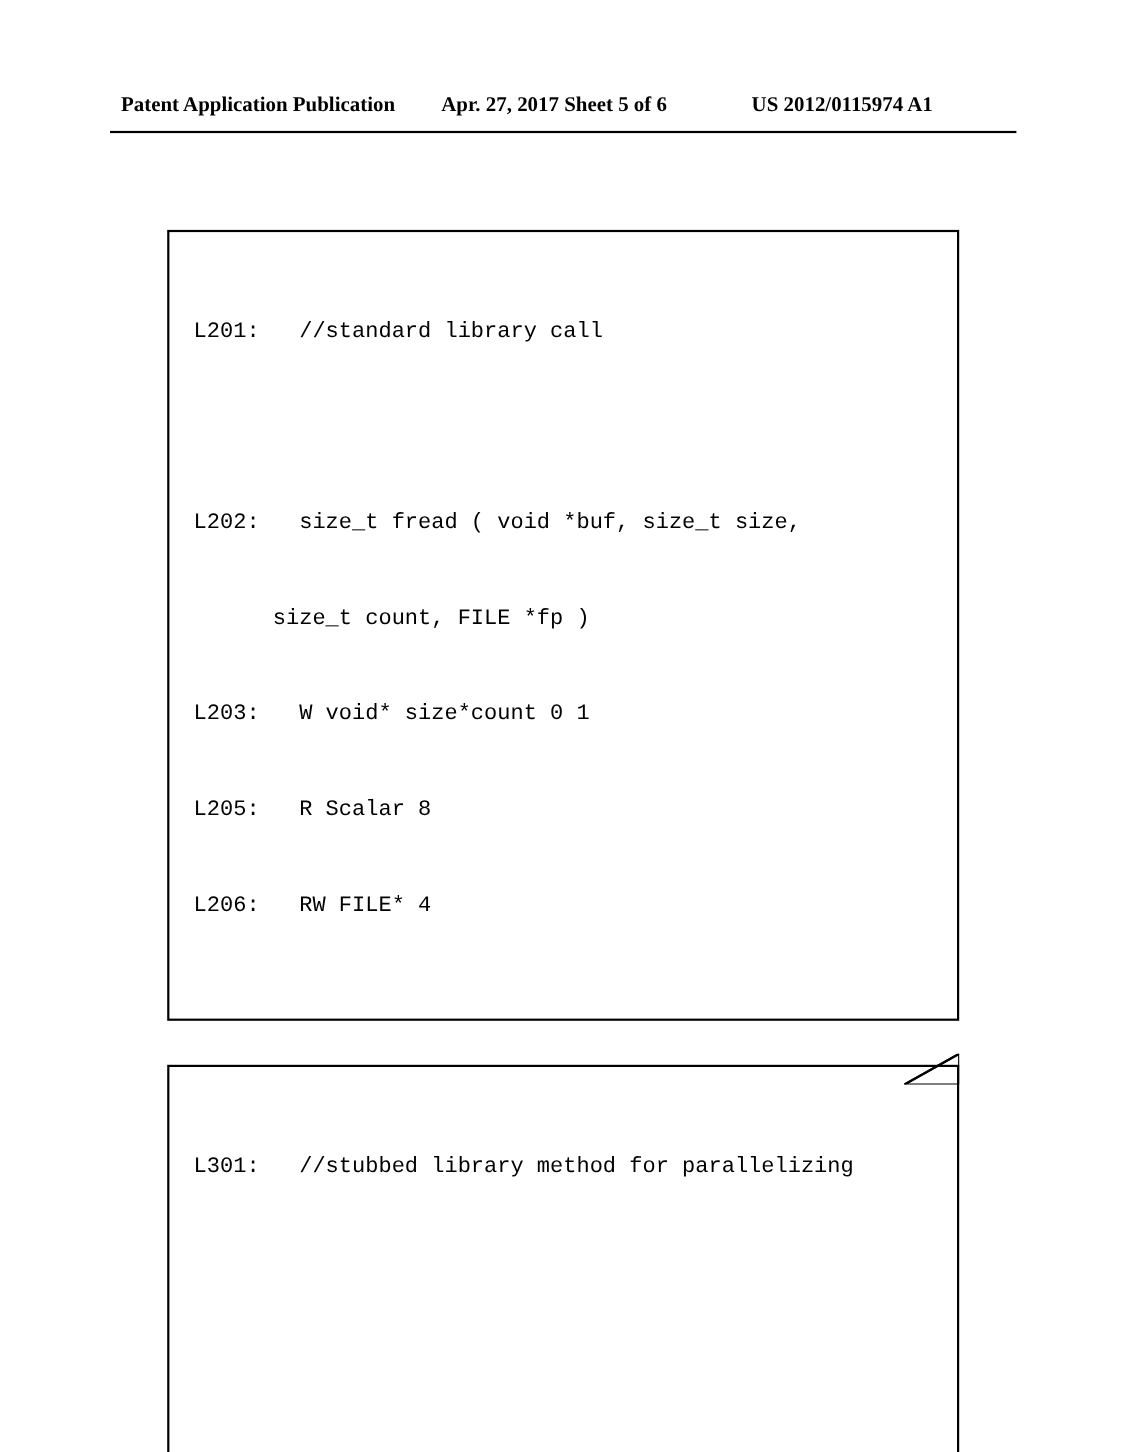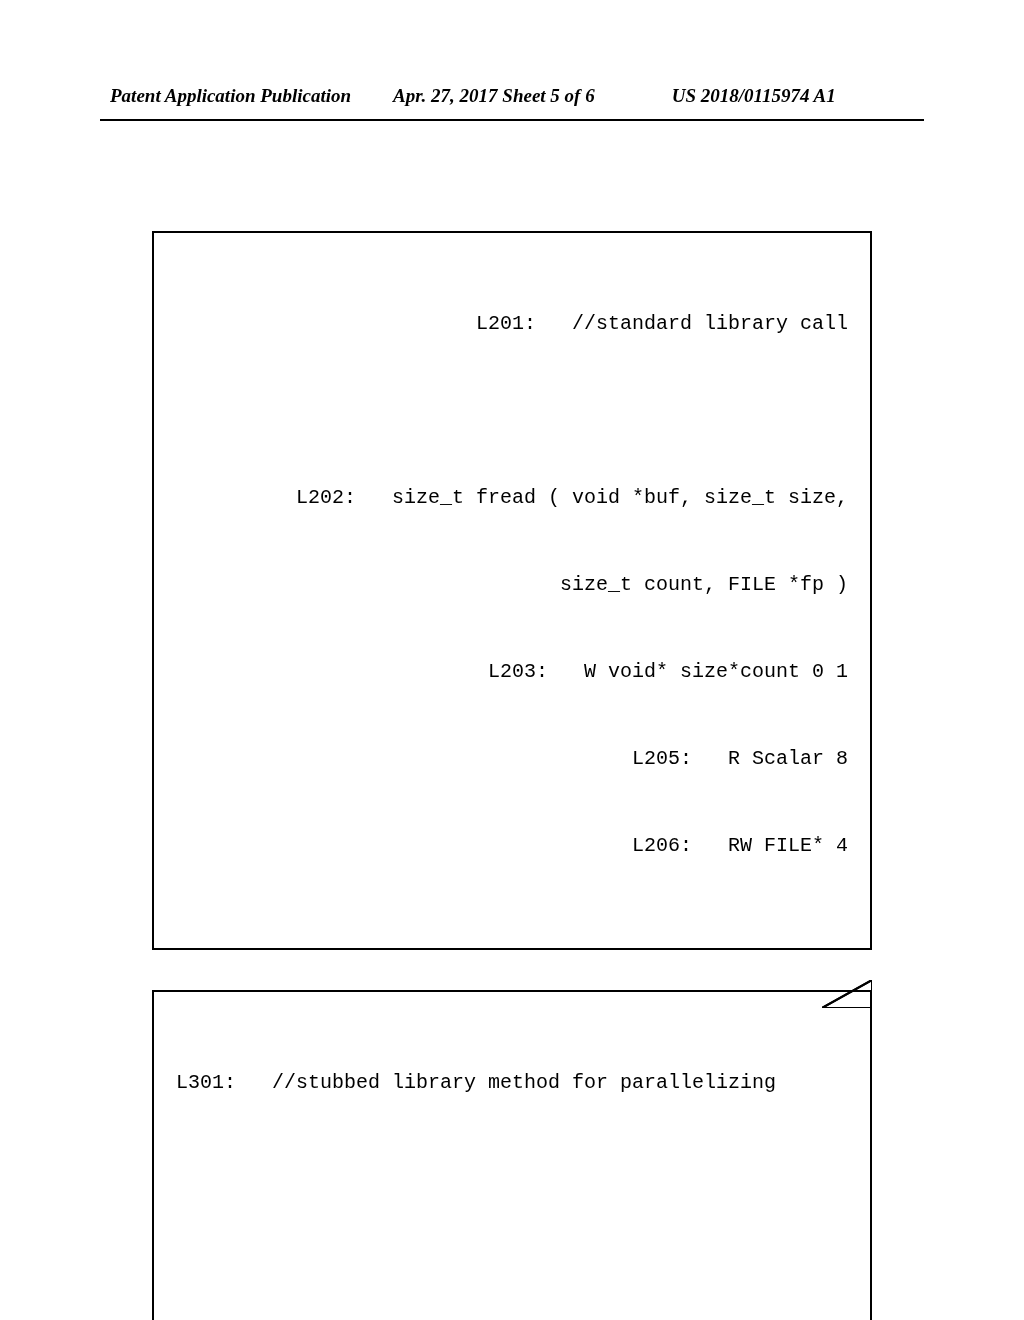--- a/index.html
+++ b/index.html
@@ -14,21 +14,20 @@
       font-family: "Times New Roman", Times, serif;
       position: relative;
     }
     .header {
       display: flex;
       justify-content: flex-start;
       padding: 85px 110px 10px 110px;
       font-size: 19px;
       font-weight: bold;
       gap: 22px;
-      font-style: italic;
     }
     .header-left {
       white-space: nowrap;
     }
     .header-date {
       white-space: nowrap;
       padding-left: 20px;
     }
     .header-right {
       white-space: nowrap;
@@ -43,23 +42,22 @@
       position: relative;
       margin: 0 auto;
       border: 2px solid #000;
       padding: 18px 22px 30px 22px;
       font-family: "Courier New", Courier, monospace;
       font-size: 20px;
       line-height: 1.45;
       white-space: pre;
     }
     .box1 {
-      margin-top: 110px;
+      margin-top: 88px;
       width: 720px;
-      text-align: right;
     }
     .box2 {
       margin-top: 40px;
       width: 720px;
     }
     .page-corner {
       position: absolute;
       right: -2px;
       bottom: -2px;
       width: 50px;
@@ -74,21 +72,21 @@
     .blank {
       height: 1.45em;
     }
   </style>
 </head>
 <body>
 
 <div class="header">
   <span class="header-left">Patent Application Publication</span>
   <span class="header-date">Apr. 27, 2017  Sheet 5 of 6</span>
-  <span class="header-right">US 2018/0115974 A1</span>
+  <span class="header-right">US 2012/0115974 A1</span>
 </div>
 <hr class="header-rule">
 
 <div class="code-box box1">
   <span class="codeline">L201:   //standard library call</span>
   <span class="codeline blank"></span>
   <span class="codeline">L202:   size_t fread ( void *buf, size_t size,</span>
   <span class="codeline">      size_t count, FILE *fp )</span>
   <span class="codeline">L203:   W void* size*count 0 1</span>
   <span class="codeline">L205:   R Scalar 8</span>

